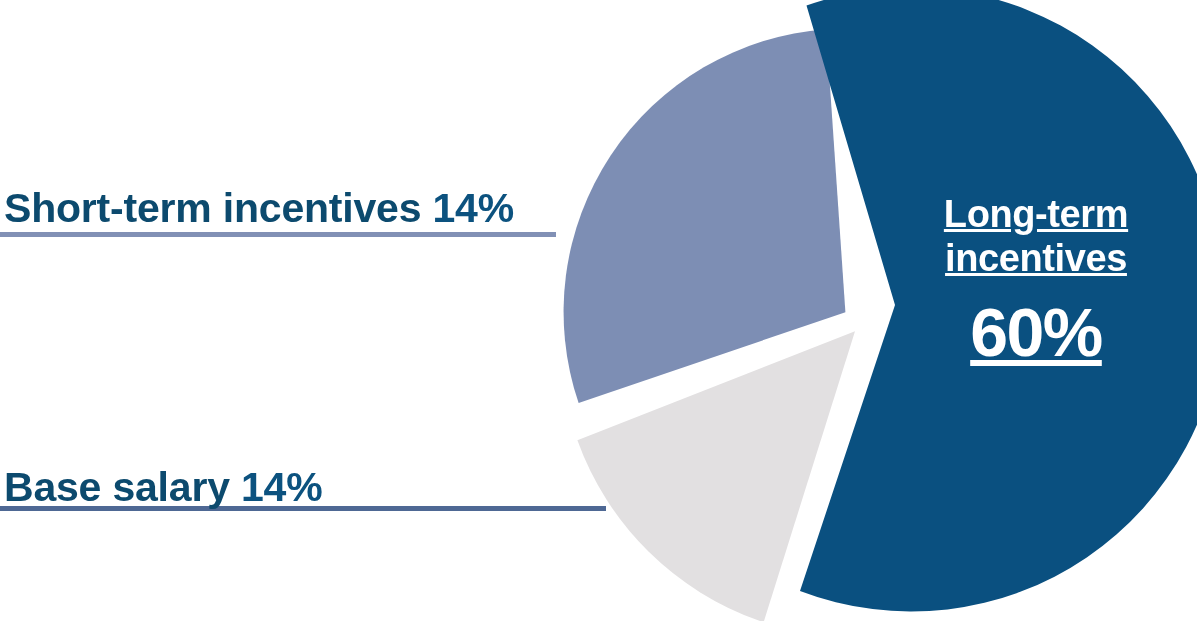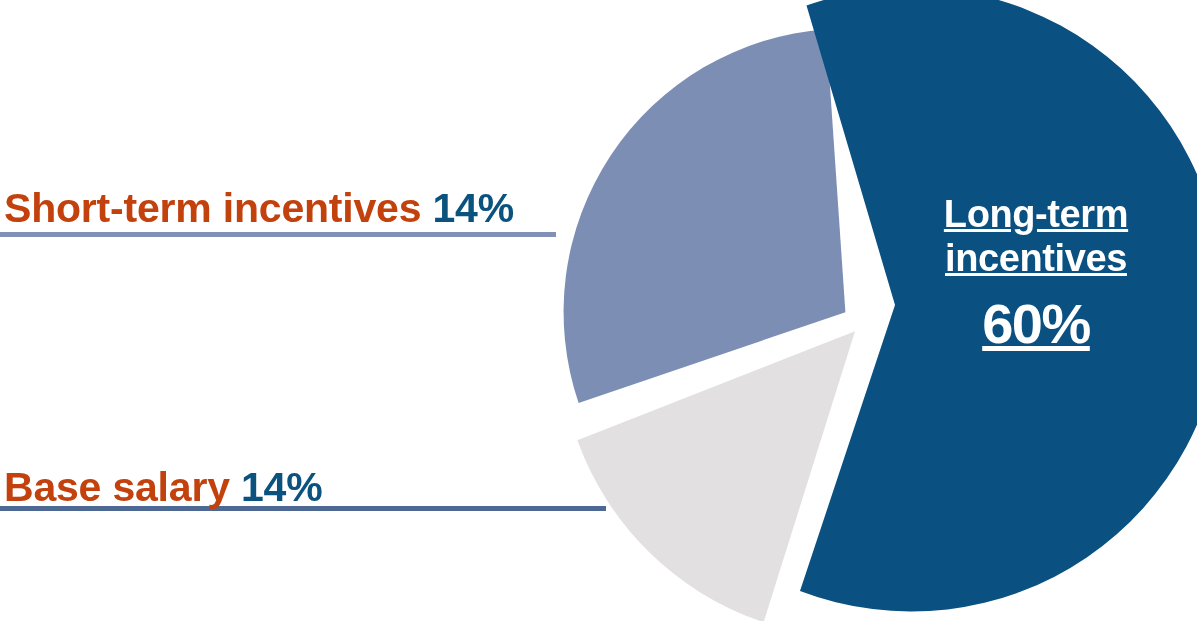--- a/index.html
+++ b/index.html
@@ -24,21 +24,21 @@
     width: 1197px;
     height: 622px;
   }
   .callout {
     position: absolute;
     white-space: nowrap;
     font-weight: bold;
     letter-spacing: -0.2px;
   }
   .callout .cat {
-    color: #c2410c;
+    color: #0c4a6e;
   }
   .callout .pct {
     color: #0c527f;
   }
   #callout-sti {
     left: 4px;
     top: 185px;
     font-size: 41px;
     line-height: 46px;
   }
@@ -59,24 +59,24 @@
     top: 192px;
     width: 262px;
     text-decoration: underline;
   }
   #label-lti .name {
     font-size: 38px;
     line-height: 44px;
     letter-spacing: -0.4px;
   }
   #label-lti .value {
-    font-size: 56px;
+    font-size: 68px;
     line-height: 88px;
     letter-spacing: -1.5px;
-    margin-top: 0;
+    margin-top: 8px;
   }
 </style>
 </head>
 <body>
 
 <div id="canvas">
 
   <svg id="pie-svg" viewBox="0 0 1197 622">
 
     <line x1="0" y1="234.5" x2="556" y2="234.5" stroke="#8190b5" stroke-width="5"></line>

